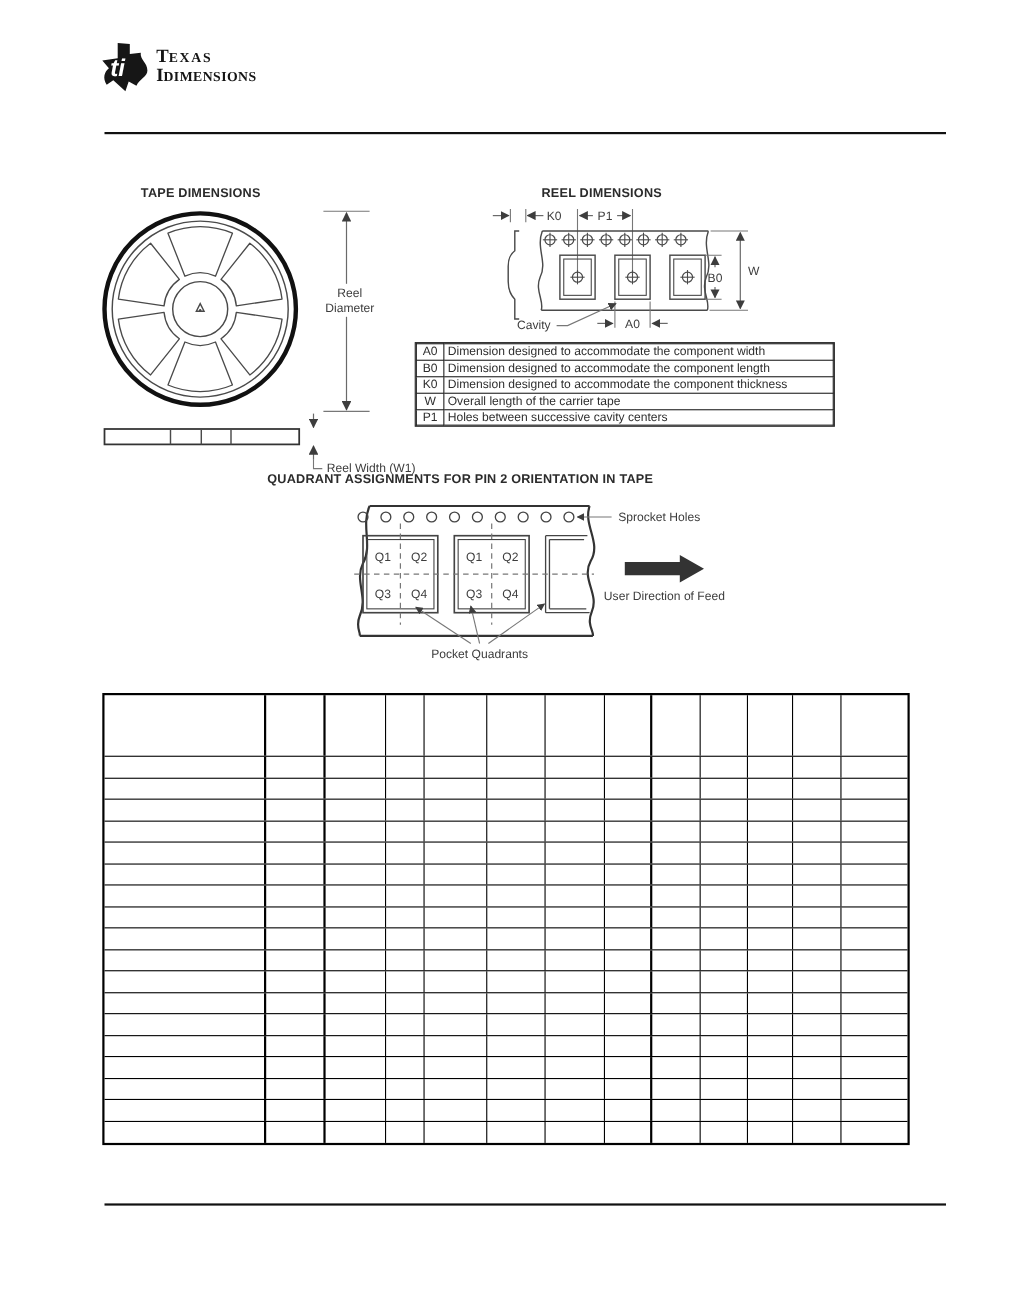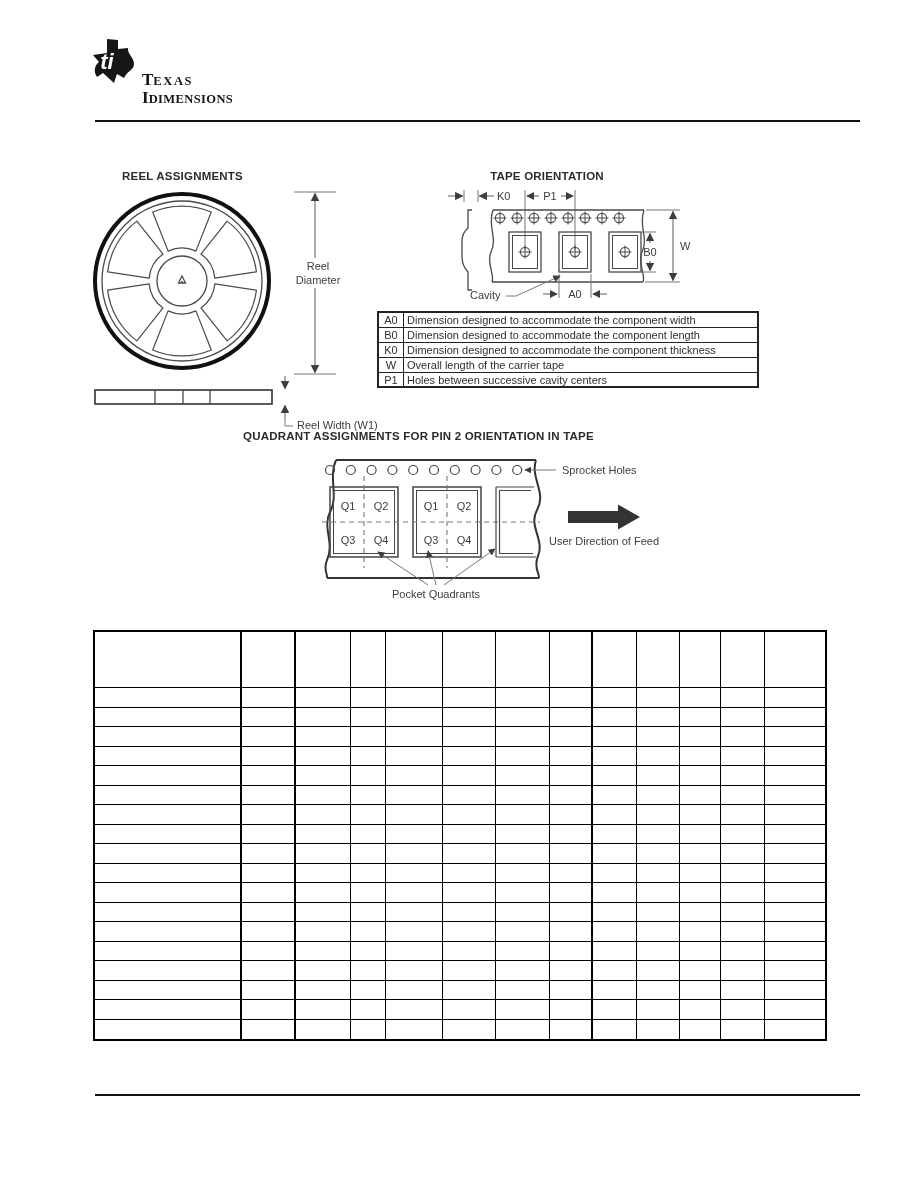--- a/index.html
+++ b/index.html
@@ -6,21 +6,21 @@
   body{width:918px;height:1188px;position:relative;background:#ffffff;overflow:hidden;
        font-family:"Liberation Sans", sans-serif;color:#1a1a1a;}
   .abs{position:absolute;}
 
   
   .rule{position:absolute;background:#111;}
 
   
   .brand-text{position:absolute;left:142px;top:42px;font-family:"Liberation Serif", serif;
               font-weight:bold;color:#151515;line-height:1.05;}
-  .brand-text .l1{font-size:12.5px;letter-spacing:1.6px;margin-top:29px;}
+  .brand-text .l1{font-size:12.5px;letter-spacing:1.6px;}
   .brand-text .l2{font-size:12.5px;letter-spacing:0.4px;}
   .brand-text .cap{font-size:17px;letter-spacing:0;}
 
   
   .sec-title{position:absolute;font-size:11.5px;font-weight:bold;color:#2b2b2b;
              letter-spacing:0.2px;white-space:nowrap;}
   .centered{text-align:center;}
 
   
   svg{position:absolute;overflow:visible;}
@@ -57,22 +57,22 @@
            L 27 38 L 24 47 L 13 37 L 7 41 C 3 35 5 29 9 26 L 3 19 L 17 17 Z" fill="#161616"></path>
   <text x="17" y="33" fill="#ffffff" font-size="22" font-weight="bold" font-style="italic" font-family="Liberation Sans, sans-serif" text-anchor="middle">ti</text>
 </svg>
 <div class="brand-text">
   <div class="l1"><span class="cap">T</span><span>EXAS</span></div>
   <div class="l2"><span class="cap">I</span><span>DIMENSIONS</span></div>
 </div>
 
 <div class="rule" style="left:95px;top:120px;width:765px;height:2px;"></div>
 
-<div class="sec-title centered" style="left:80px;top:170px;width:205px;">REEL ASSIGNMENTS</div>
-<div class="sec-title centered" style="left:440px;top:170px;width:214px;">TAPE ORIENTATION</div>
+<div class="sec-title centered" style="left:80px;top:170px;width:205px;">TAPE DIMENSIONS</div>
+<div class="sec-title centered" style="left:440px;top:170px;width:214px;">REEL DIMENSIONS</div>
 
 <svg style="left:80px;top:180px;width:320px;height:256px;" viewBox="0 0 320 256">
   <defs>
     <marker id="ah1" viewBox="0 0 10 10" refX="9" refY="5" markerWidth="8" markerHeight="8" orient="auto-start-reverse">
         <path d="M0 0 L10 5 L0 10 Z" fill="#3d3d3d"></path>
       </marker>
   </defs>
 
   <circle cx="102" cy="101" r="87" fill="none" stroke="#111" stroke-width="4"></circle>
   <circle cx="102" cy="101" r="80" class="stroke"></circle>

